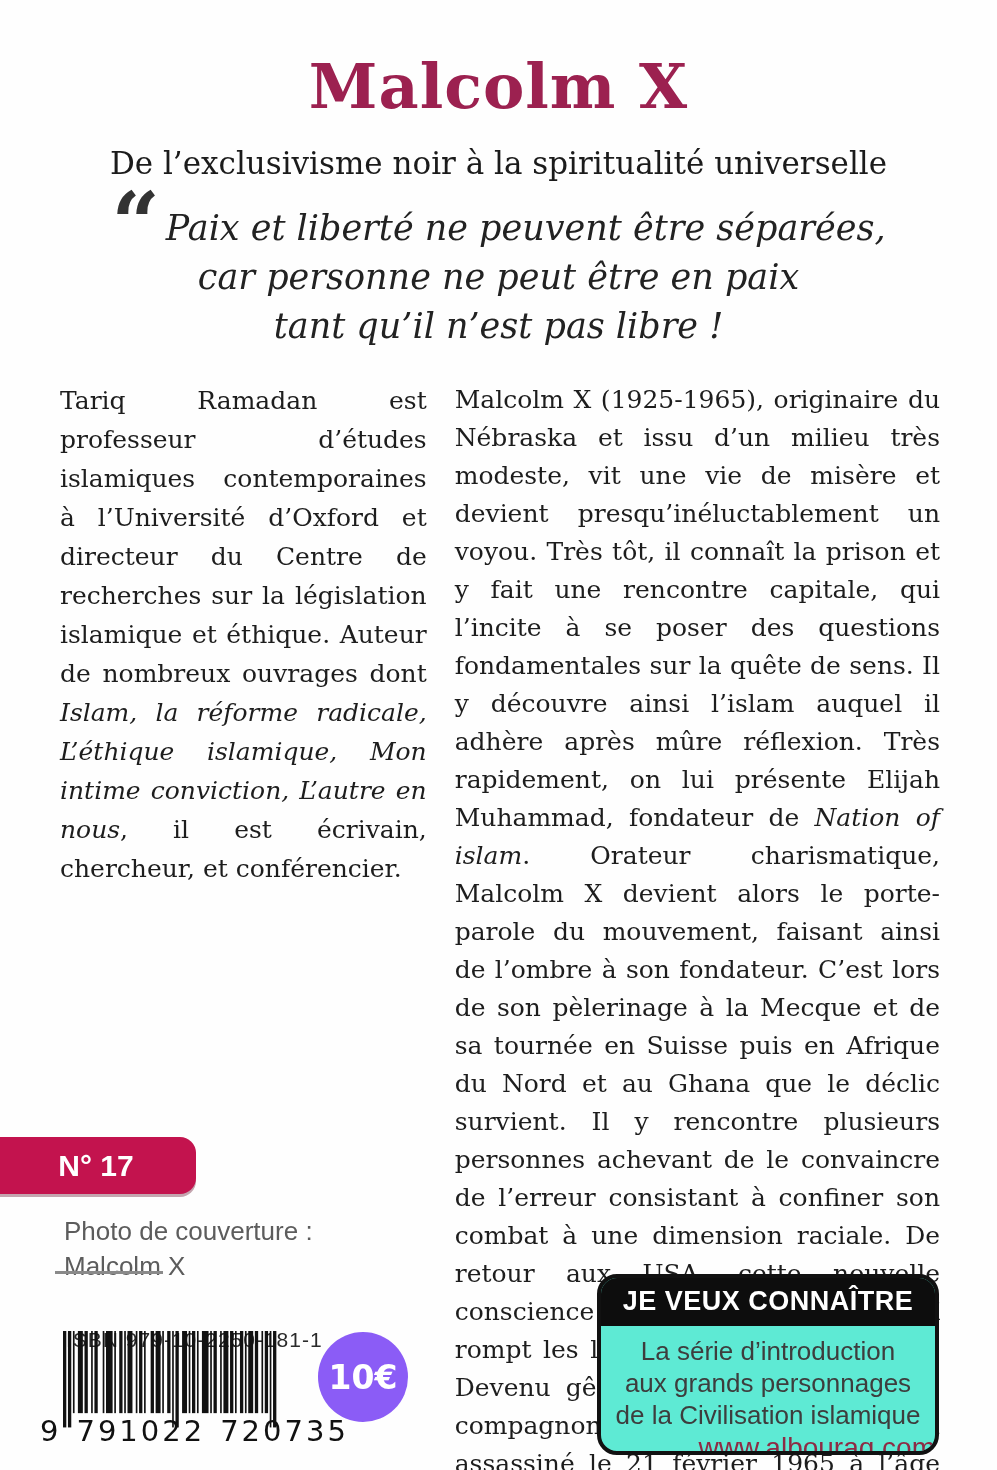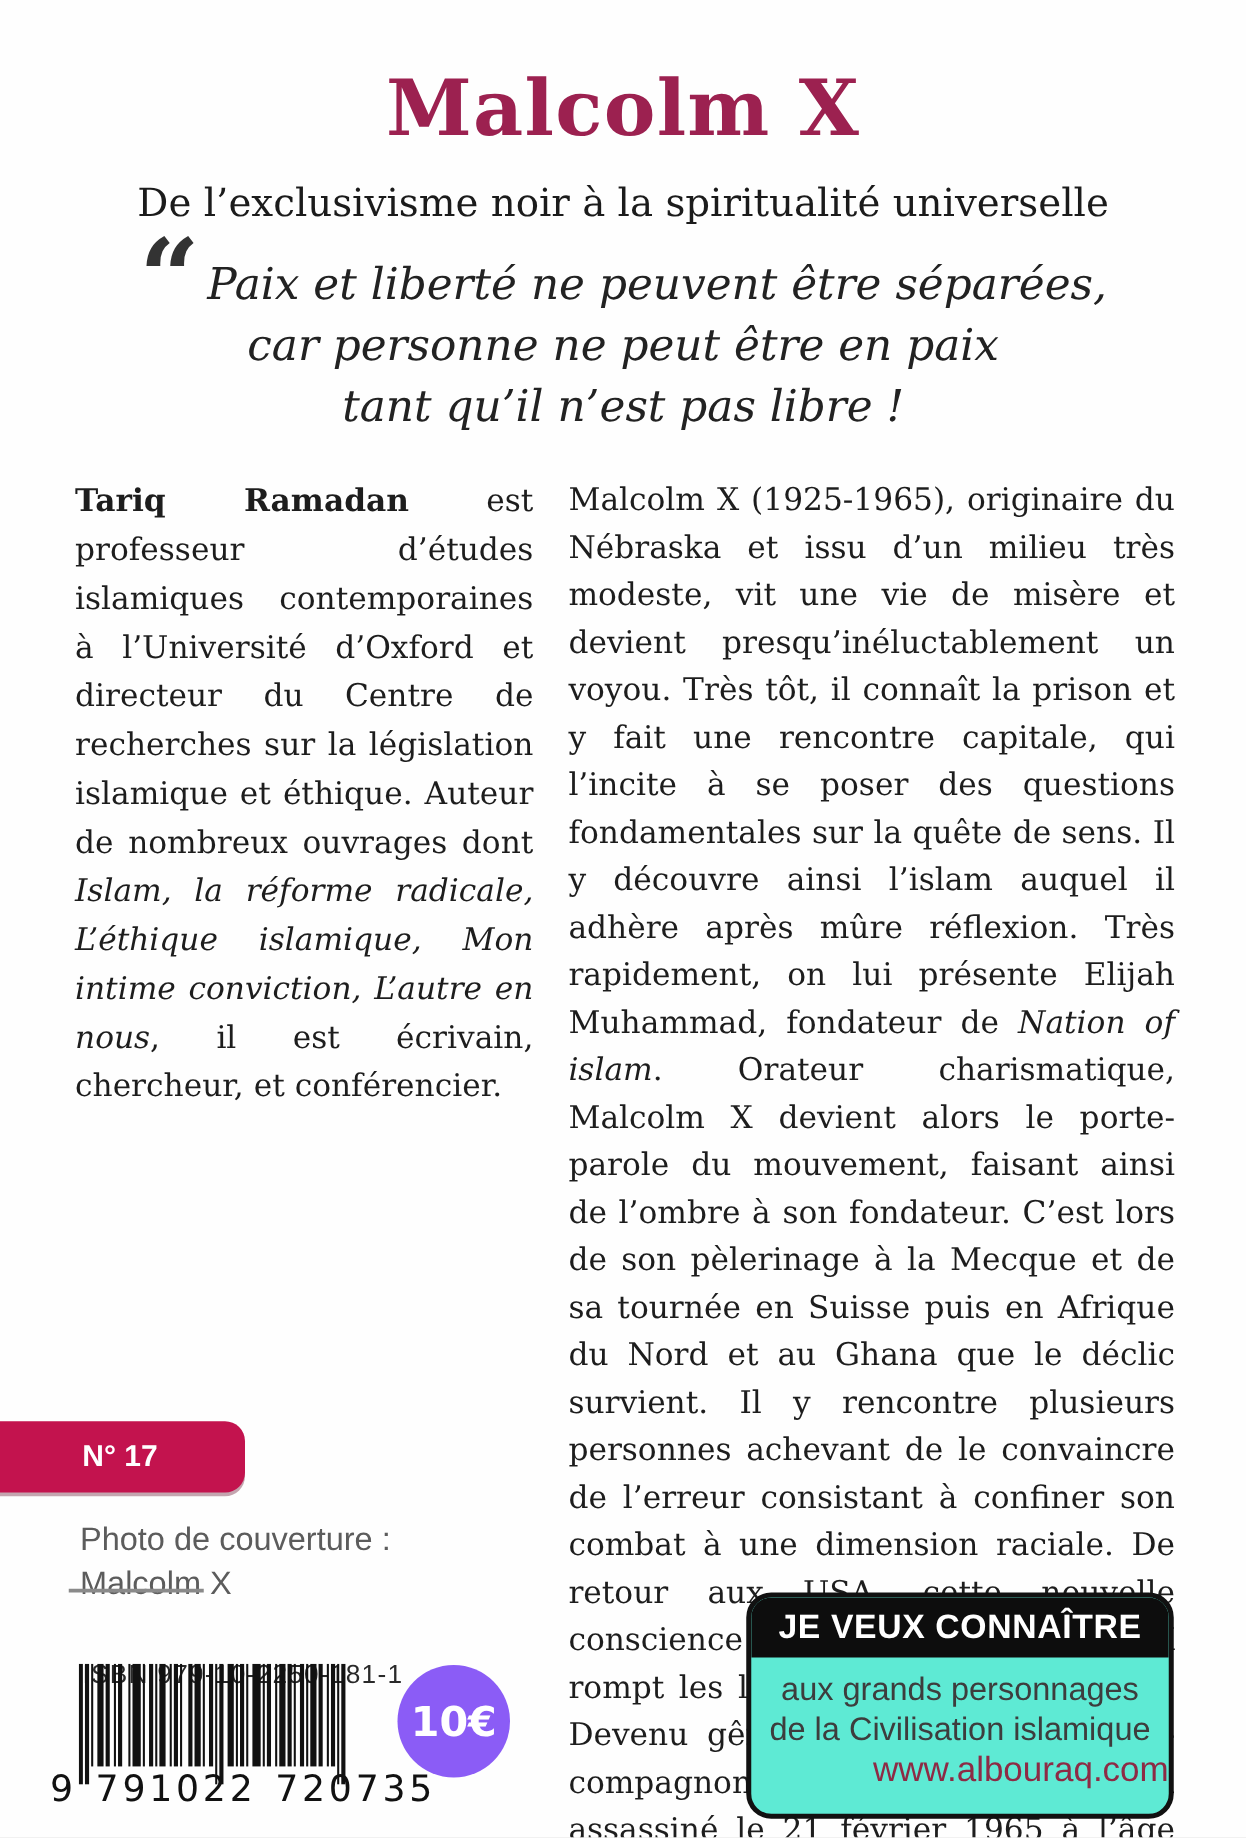--- a/index.html
+++ b/index.html
@@ -64,38 +64,38 @@
   .col-left{
     width:368px;
     font-size:25px;
     line-height:39px;
   }
   .col-right{
     width:487px;
     font-size:25px;
     line-height:38px;
   }
-  .seg-b{font-weight:bold;}
+  .seg-b{font-weight:normal;}
   .seg-i{font-style:italic;}
   
   .num-badge{
     position:absolute;
     left:-22px;top:1137px;
     width:200px;height:57px;
     background:var(--c-badge,#c3134e);
     border-radius:16px;
     display:flex;align-items:center;justify-content:center;
     padding-left:18px;
     box-shadow:0 3px 0 rgba(90,0,30,.35);
   }
   .num-badge span{
     color:#fff;
     font-family:"Liberation Sans", sans-serif;
     font-weight:bold;
-    font-size:24px;
+    font-size:30px;
   }
   
   .photo-credit{
     position:absolute;
     left:64px;top:1214px;
     font-family:"Liberation Sans", sans-serif;
     font-size:26px;
     line-height:35px;
     color:#5c5c5c;
   }
@@ -268,19 +268,20 @@
     <span>720735</span>
   </div>
 
   <div class="price-badge">
     <span>10€</span>
   </div>
 
   <div class="promo-box">
     <div class="promo-header">JE VEUX CONNAÎTRE</div>
     <div class="promo-body">
+      <div>La série d’introduction</div>
       <div>aux grands personnages</div>
       <div>de la Civilisation islamique</div>
       <div class="promo-site">www.albouraq.com</div>
     </div>
   </div>
 
 </div>
 
 </body></html>

